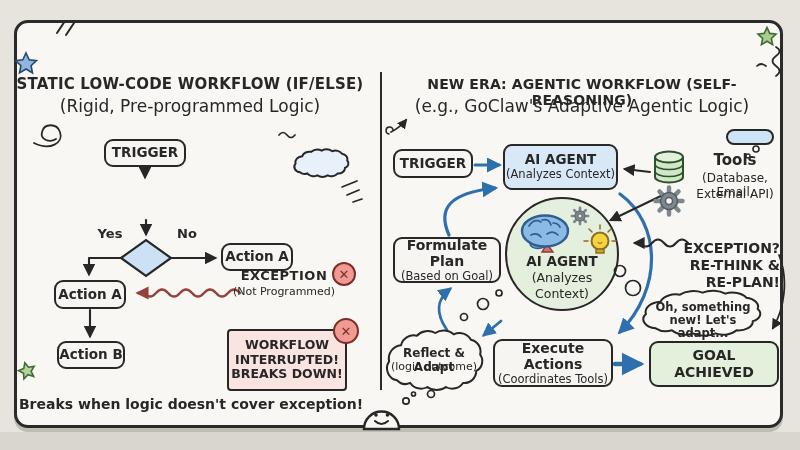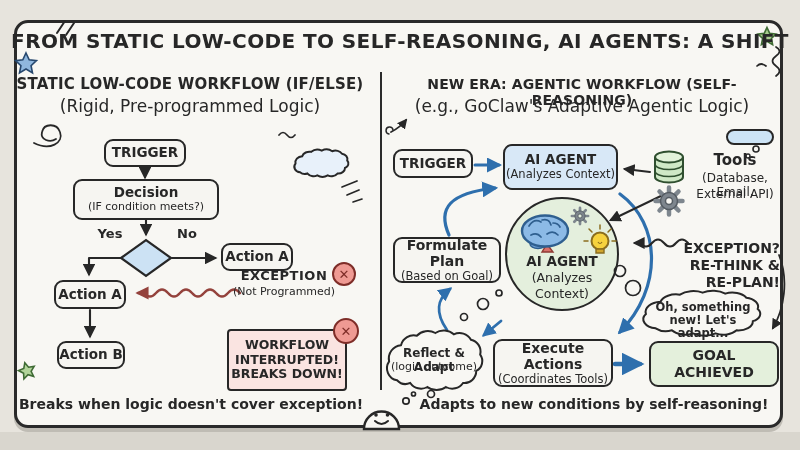--- a/index.html
+++ b/index.html
@@ -154,32 +154,27 @@
         <circle cx="413.5" cy="394" r="2"></circle>
     </g>
     <g>
       <path d="M364,429 A17.5,17.5 0 1 1 399,429 L364,429 Z" fill="#f8f7f3" stroke="#272727" stroke-width="2.4"></path>
       <circle cx="376" cy="415" r="1.8" fill="#272727"></circle>
         <circle cx="387.5" cy="415" r="1.8" fill="#272727"></circle>
       <path d="M375,421 Q381.5,427 388,421" fill="none" stroke="#272727" stroke-width="2" stroke-linecap="round"></path>
     </g>
   </svg>
 
-  <div class="t ctr ttl zt" style="left:0;top:30px;width:800px;">FROM STATIC LOW-CODE TO SELF-REASONING, AI AGENTS: A SHIFT</div>
   <div class="t ctr h1 zt" style="left:12px;top:76px;width:356px;">STATIC LOW-CODE WORKFLOW (IF/ELSE)</div>
   <div class="t ctr h2 zt" style="left:12px;top:97px;width:356px;">(Rigid, Pre-programmed Logic)</div>
   <div class="t ctr h1r zt" style="left:384px;top:76px;width:396px;">NEW ERA: AGENTIC WORKFLOW (SELF-REASONING)</div>
   <div class="t ctr h2 zt" style="left:384px;top:97px;width:396px;">(e.g., GoClaw's Adaptive Agentic Logic)</div>
 
   <div class="box zt" style="left:104px;top:139px;width:82px;height:28px;">
     <span class="l1">TRIGGER</span>
-  </div>
-  <div class="box zt" style="left:73px;top:179px;width:146px;height:41px;">
-    <span class="l1">Decision</span>
-    <span class="l2">(IF condition meets?)</span>
   </div>
   <div class="t lbl zt" style="left:92px;top:227px;width:36px;text-align:center;">Yes</div>
   <div class="t lbl zt" style="left:172px;top:227px;width:30px;text-align:center;">No</div>
   <div class="box zt" style="left:221px;top:243px;width:72px;height:28px;">
     <span class="l1">Action A</span>
   </div>
   <div class="box zt" style="left:54px;top:280px;width:72px;height:29px;">
     <span class="l1">Action A</span>
   </div>
   <div class="t ctr exl1 zt" style="left:236px;top:269px;width:96px;">EXCEPTION</div>
@@ -226,14 +221,13 @@
   <div class="t rex zt" style="left:660px;top:240px;width:120px;">
     <span>EXCEPTION?</span>
     <span>RE-THINK &amp;</span>
     <span>RE-PLAN!</span>
   </div>
   <div class="t ctr thought zt" style="left:651px;top:301px;width:104px;">Oh, something</div>
   <div class="t ctr thought zt" style="left:651px;top:314px;width:104px;">new! Let's adapt...</div>
   <div class="box greenbox zt" style="left:649px;top:341px;width:130px;height:46px;">
     <span class="l1b">GOAL ACHIEVED</span>
   </div>
-  <div class="t ctr cap zt" style="left:408px;top:396px;width:372px;">Adapts to new conditions by self-reasoning!</div>
 </div>
 
 </body></html>

